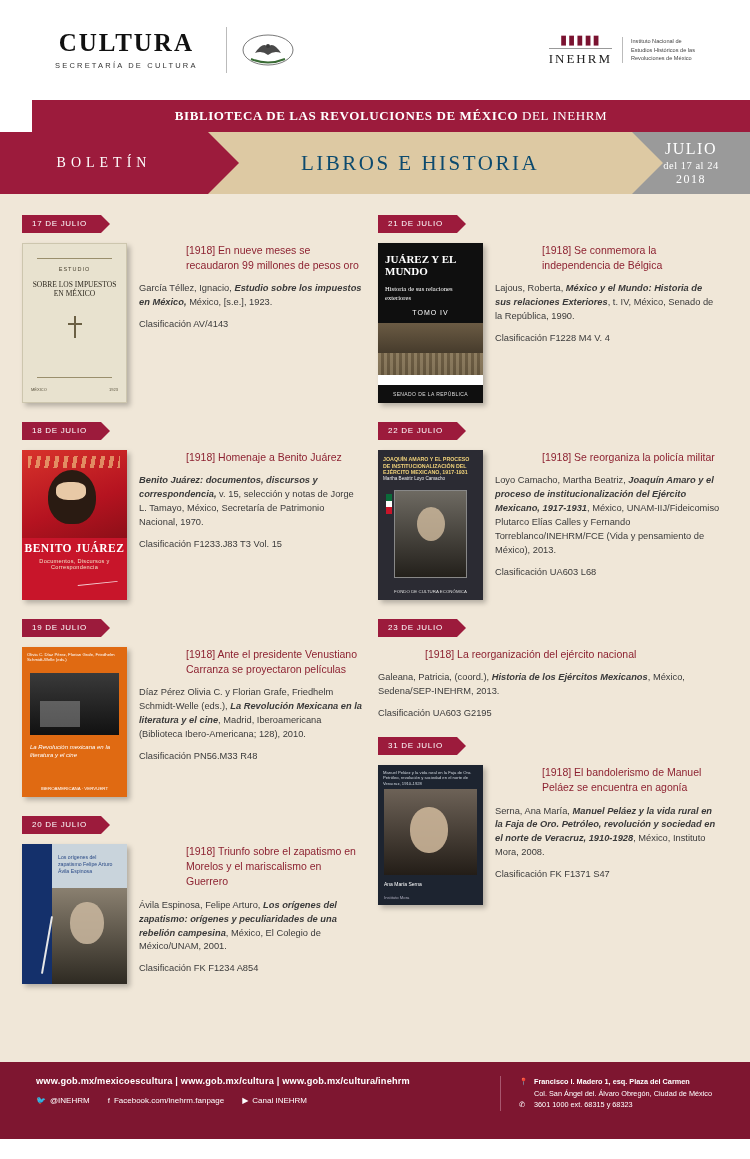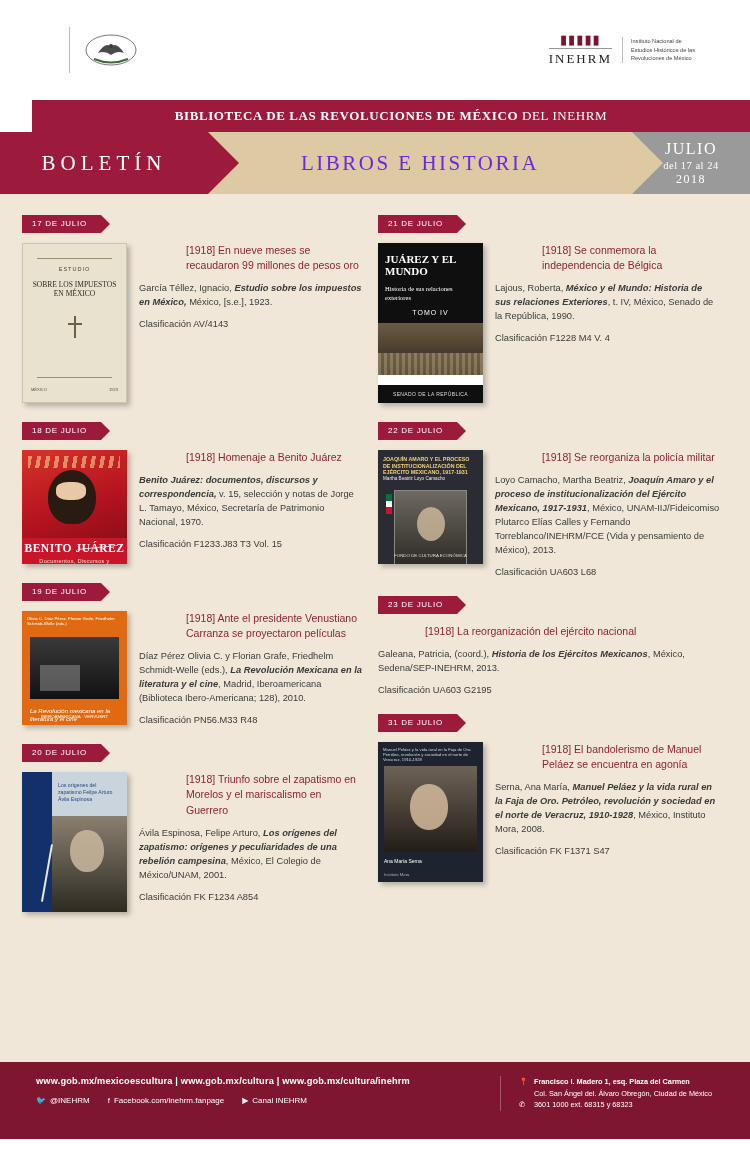--- a/index.html
+++ b/index.html
@@ -33,25 +33,25 @@
   .title-band {
     position:relative; height:32px; background:#9c1b3c;
     display:flex; align-items:center; justify-content:center;margin-left:32px;
   }
   .title-band .t { color:#fff; font-family:"Liberation Serif", serif; font-size:13px; letter-spacing:.6px; font-weight:bold; }
   .title-band .t .light { font-weight:normal; }
 
   
   .bol-band { position:relative; height:62px; background:#9c1b3c; display:flex; }
   .bol-left { width:208px; position:relative; display:flex; align-items:center; justify-content:center; }
-  .bol-left .txt { color:#fff; font-family:"Liberation Serif", serif; font-size:21px; letter-spacing:5px; }
+  .bol-left .txt { color:#fff; font-family:"Liberation Serif", serif; font-size:14px; letter-spacing:5px; }
   .arrow { position:absolute; right:-31px; top:0; width:0; height:0;
            border-top:31px solid transparent; border-bottom:31px solid transparent; border-left:31px solid #9c1b3c; z-index:3; }
   .bol-mid { flex:1; position:relative; background:#ddc9a3; display:flex; align-items:center; justify-content:center; }
-  .bol-mid .txt { color:#6d28d9; font-family:"Liberation Serif", serif; font-size:21px; letter-spacing:2.5px; }
+  .bol-mid .txt { color:#0c4a6e; font-family:"Liberation Serif", serif; font-size:21px; letter-spacing:2.5px; }
   .arrow2 { position:absolute; right:-31px; top:0; width:0; height:0;
            border-top:31px solid transparent; border-bottom:31px solid transparent; border-left:31px solid #ddc9a3; z-index:2; }
   .bol-right { width:118px; background:#9a9a9a; color:#fff; display:flex; flex-direction:column;
                align-items:center; justify-content:center; font-family:"Liberation Serif", serif; line-height:1.25; }
   .bol-right .r1 { font-size:16px; letter-spacing:1.5px; }
   .bol-right .r2 { font-size:10.5px; letter-spacing:.5px; }
   .bol-right .r3 { font-size:12px; letter-spacing:1.5px; }
 
   
   .content { background:#f0e7d8; padding:18px 22px 10px 22px; height:868px; }
@@ -59,21 +59,21 @@
   .col { width:342px; }
 
   .entry { margin-bottom:16px; }
   .date-tag { position:relative; display:inline-block; height:18px; background:#9c1b3c; color:#fff;
               font-size:8px; letter-spacing:.7px; padding:0 14px 0 10px; line-height:18px; }
   .date-tag:after { content:""; position:absolute; right:-9px; top:0; width:0; height:0;
               border-top:9px solid transparent; border-bottom:9px solid transparent; border-left:9px solid #9c1b3c; }
   .entry-body { display:flex; gap:12px; margin-top:10px; }
   .cover { width:105px; flex:0 0 105px; box-shadow:3px 3px 5px rgba(0,0,0,.25); position:relative; overflow:hidden; }
   .cover.h160 { height:160px; }
-  .cover.h150 { height:114px; }
+  .cover.h150 { height:150px; }
   .cover.h145 { height:145px; }
   .cover.h140 { height:140px; }
   .txtcol { flex:1; }
   .headline { color:#8d2231; font-size:10.5px; line-height:1.45; margin-bottom:9px;margin-left:47px; }
   .ref { font-size:9.3px; line-height:1.5; color:#3a3a3a; }
   .ref i { font-style:italic; font-weight:bold; }
   .clasif { font-size:9.3px; color:#3a3a3a; margin-top:9px; }
 
   
   .cv1 { background:#e8e2cf; border:1px solid #cdc6ae;padding-left:17px; }
@@ -151,20 +151,24 @@
   .f-right .pin { width:9px; }
   .bottom-strip { height:14px; background:#7e1630; }
 </style>
 </head>
 <body>
 
 <div class="page">
 
   <div class="logo-bar">
     <div class="logo-left">
+      <div class="cultura-block">
+        <div class="cultura-title">CULTURA</div>
+        <div class="cultura-sub">SECRETARÍA DE CULTURA</div>
+      </div>
       <div class="divider-v"></div>
       <div class="escudo">
         <svg class="eagle" viewBox="0 0 54 34">
           <ellipse cx="27" cy="17" rx="25" ry="15" fill="none" stroke="#555" stroke-width="0.8"></ellipse>
           <path d="M14 20 Q22 8 27 14 Q32 8 40 20 Q33 17 27 22 Q21 17 14 20 Z" fill="#4a4a4a"></path>
           <path d="M10 26 Q27 33 44 26" fill="none" stroke="#3a6b35" stroke-width="2"></path>
           <circle cx="27" cy="13" r="2" fill="#3a3a3a"></circle>
         </svg>
       </div>
     </div>

